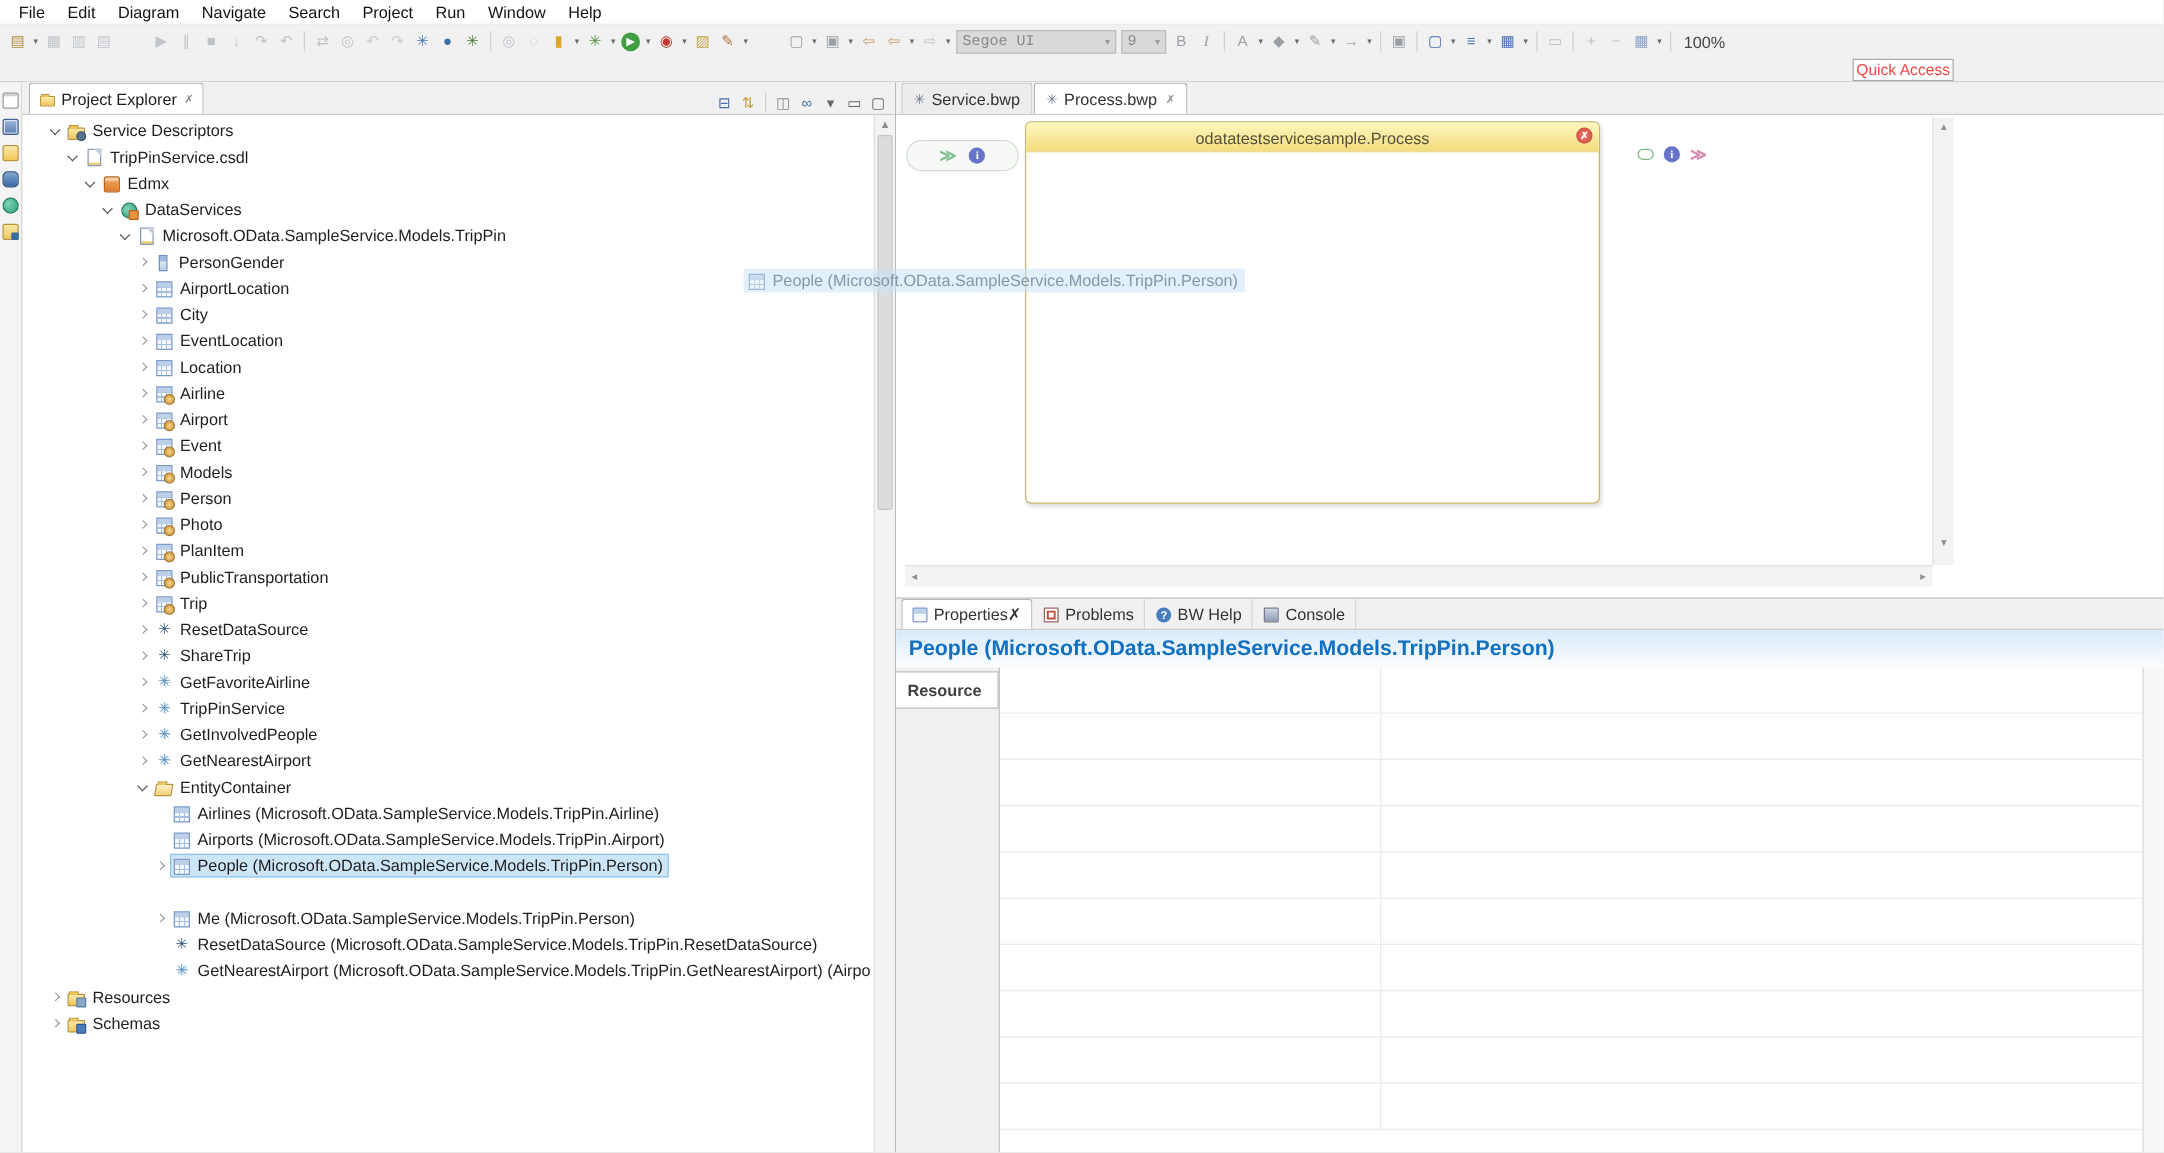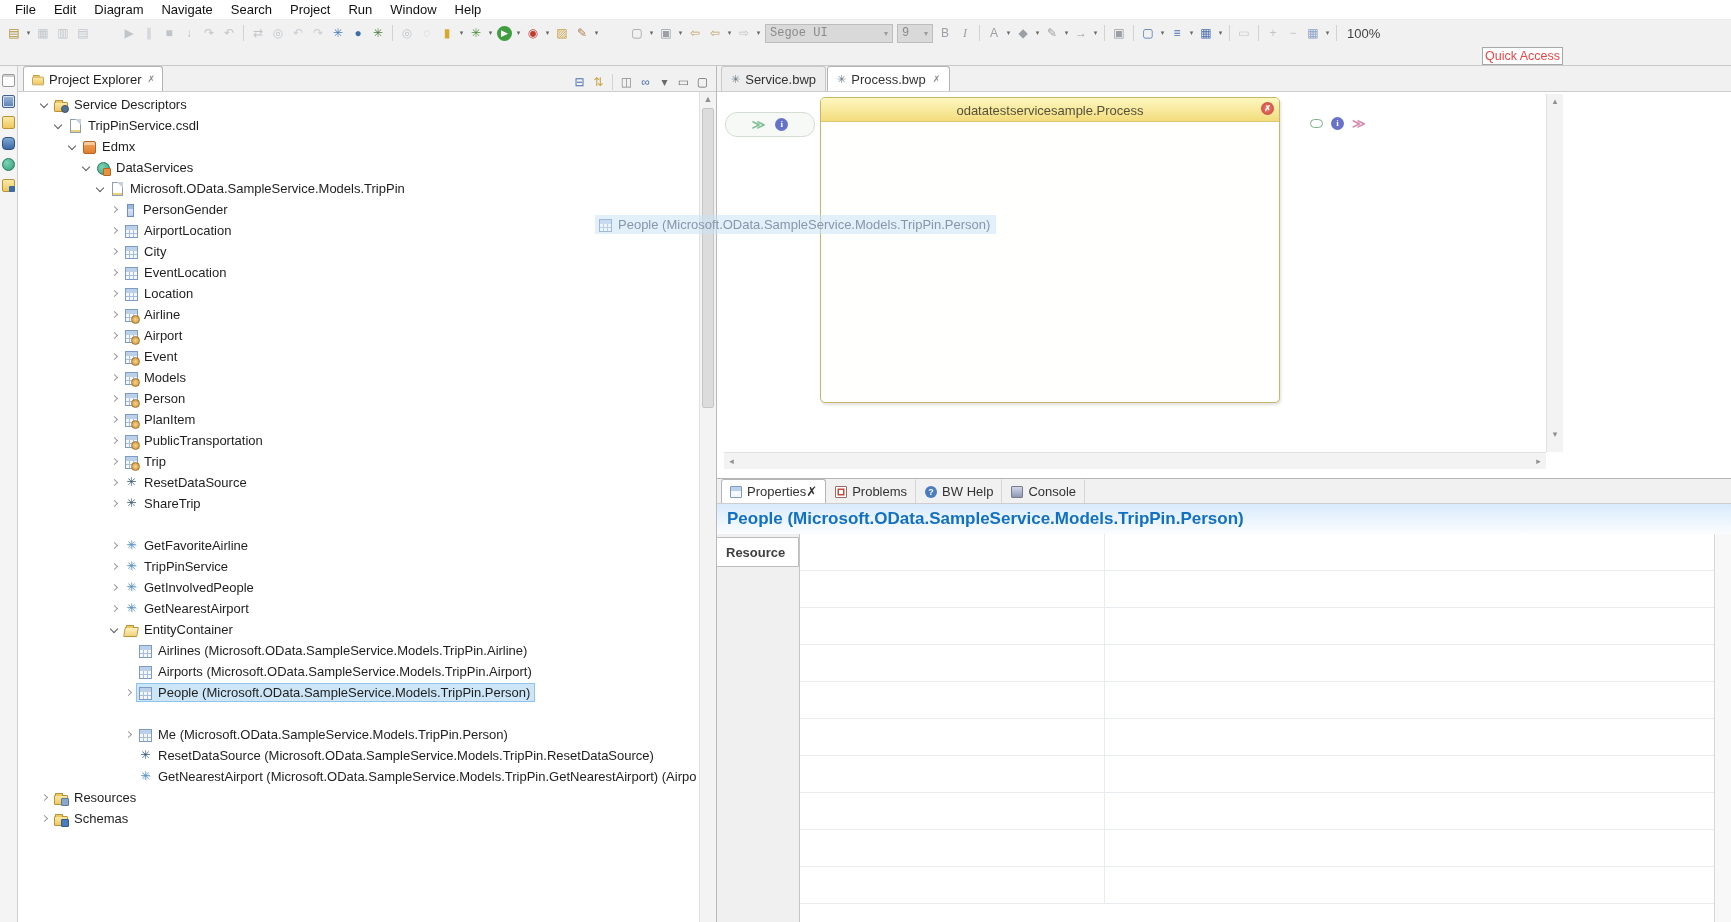--- a/index.html
+++ b/index.html
@@ -381,20 +381,27 @@
             <span class="tw closed"></span>
             <span class="ti">
               <span class="ic i-entity"></span>
               <span class="lbl">Person</span>
             </span>
           </div>
           <div class="tree-row" style="padding-left: 90px;">
             <span class="tw closed"></span>
             <span class="ti">
               <span class="ic i-entity"></span>
+              <span class="lbl">Photo</span>
+            </span>
+          </div>
+          <div class="tree-row" style="padding-left: 90px;">
+            <span class="tw closed"></span>
+            <span class="ti">
+              <span class="ic i-entity"></span>
               <span class="lbl">PlanItem</span>
             </span>
           </div>
           <div class="tree-row" style="padding-left: 90px;">
             <span class="tw closed"></span>
             <span class="ti">
               <span class="ic i-entity"></span>
               <span class="lbl">PublicTransportation</span>
             </span>
           </div>
@@ -412,21 +419,21 @@
               <span class="lbl">ResetDataSource</span>
             </span>
           </div>
           <div class="tree-row" style="padding-left: 90px;">
             <span class="tw closed"></span>
             <span class="ti">
               <span class="ic i-action"></span>
               <span class="lbl">ShareTrip</span>
             </span>
           </div>
-          <div class="tree-row" style="padding-left: 90px; margin-top: 21px;">
+          <div class="tree-row" style="padding-left: 90px;">
             <span class="tw closed"></span>
             <span class="ti">
               <span class="ic i-function"></span>
               <span class="lbl">GetFavoriteAirline</span>
             </span>
           </div>
           <div class="tree-row" style="padding-left: 90px;">
             <span class="tw closed"></span>
             <span class="ti">
               <span class="ic i-function"></span>

